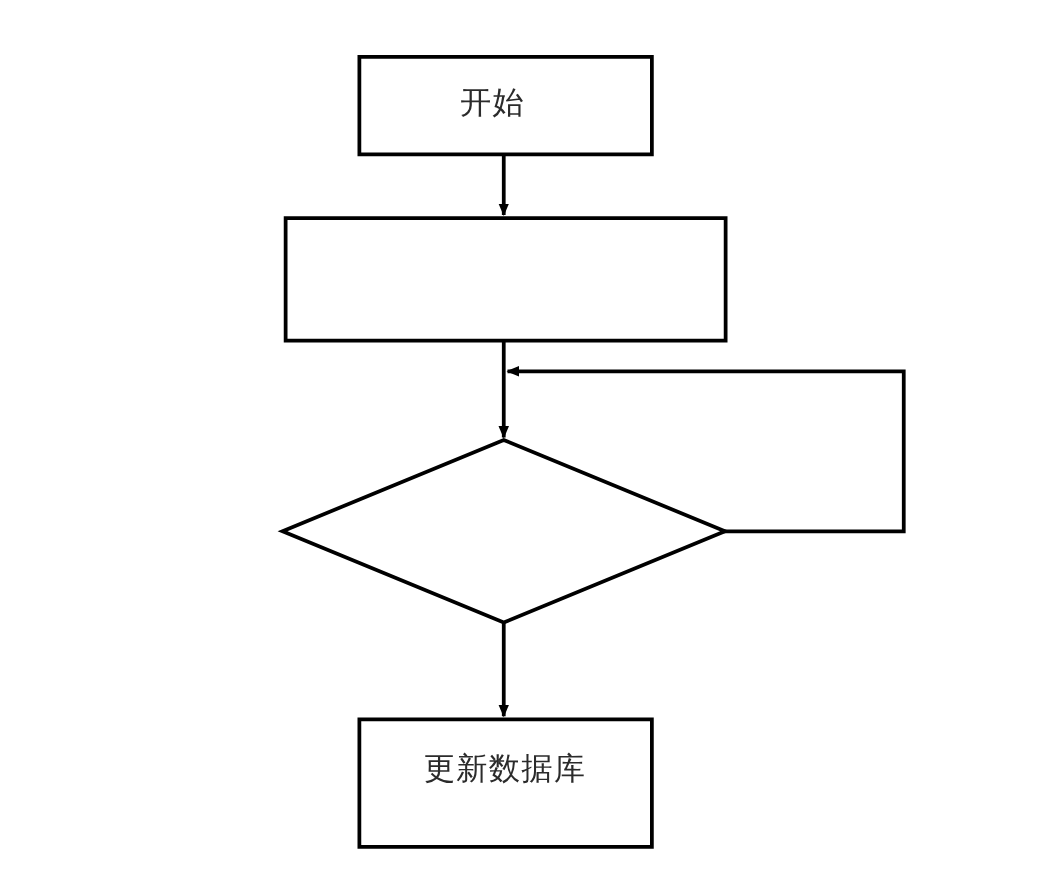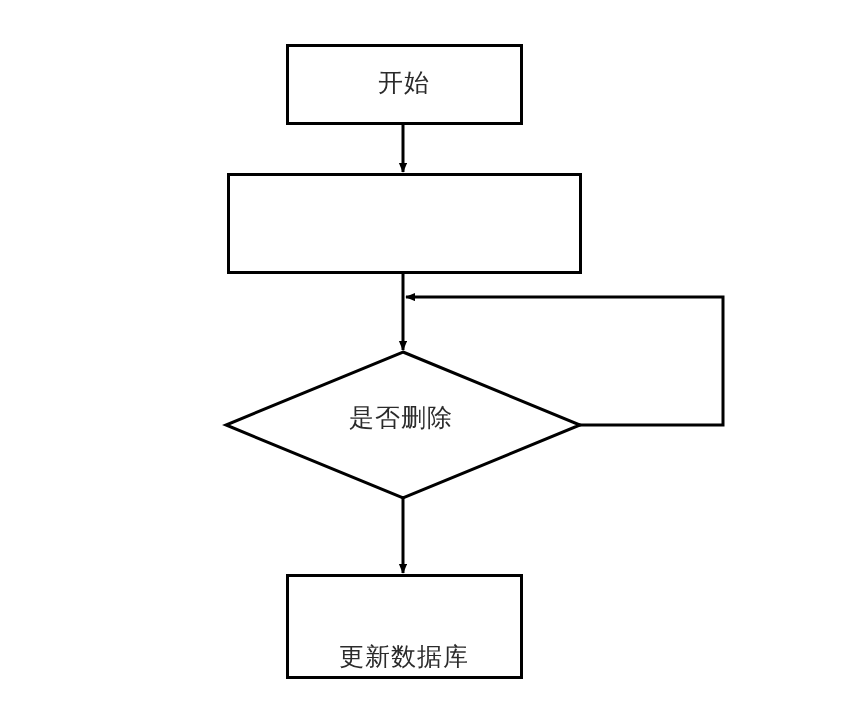--- a/index.html
+++ b/index.html
@@ -30,24 +30,24 @@
     position: absolute;
     color: #2b2b2b;
     font-family: "DejaVu Serif", "Liberation Serif", serif;
     font-size: 25px;
     line-height: 1;
     letter-spacing: 1px;
     white-space: nowrap;
     text-align: center;
     user-select: none;
   }
-  .label-start   { left: 287px; top: 70px;  width: 234px; font-family: Liberation Serif, serif; }
+  .label-start   { left: 277px; top: 70px;  width: 234px; font-family: Liberation Serif, serif; }
   .label-select  { left: 228px; top: 197px; width: 352px; }
   .label-decide  { left: 226px; top: 405px; width: 350px; }
-  .label-update  { left: 287px; top: 602px; width: 234px; margin-top: 42px; }
+  .label-update  { left: 287px; top: 602px; width: 234px; }
 </style>
 </head>
 <body>
 
 <div id="flowchart-canvas">
 
   <svg id="flowchart-svg" viewBox="0 0 844 710">
     <defs>
       <marker id="arrowhead" markerWidth="12" markerHeight="12" refX="9.2" refY="4.2" orient="auto" markerUnits="userSpaceOnUse">
         <polygon points="0,0 10,4.2 0,8.4" fill="#000000"></polygon>
@@ -67,17 +67,16 @@
     <line x1="403" y1="272" x2="403" y2="350" stroke="#000000" stroke-width="3" marker-end="url(#arrowhead)"></line>
 
     <line x1="403" y1="498" x2="403" y2="573" stroke="#000000" stroke-width="3" marker-end="url(#arrowhead)"></line>
 
     <polyline points="576,425 723,425 723,297 406,297" fill="none" stroke="#000000" stroke-width="3" marker-end="url(#arrowhead)"></polyline>
   </svg>
 
   <div class="node-label label-start">开始</div>
 
 
-  <div class="node-label label-decide">是否删除</div>
 
   <div class="node-label label-update">更新数据库</div>
 
 </div>
 
 </body></html>

